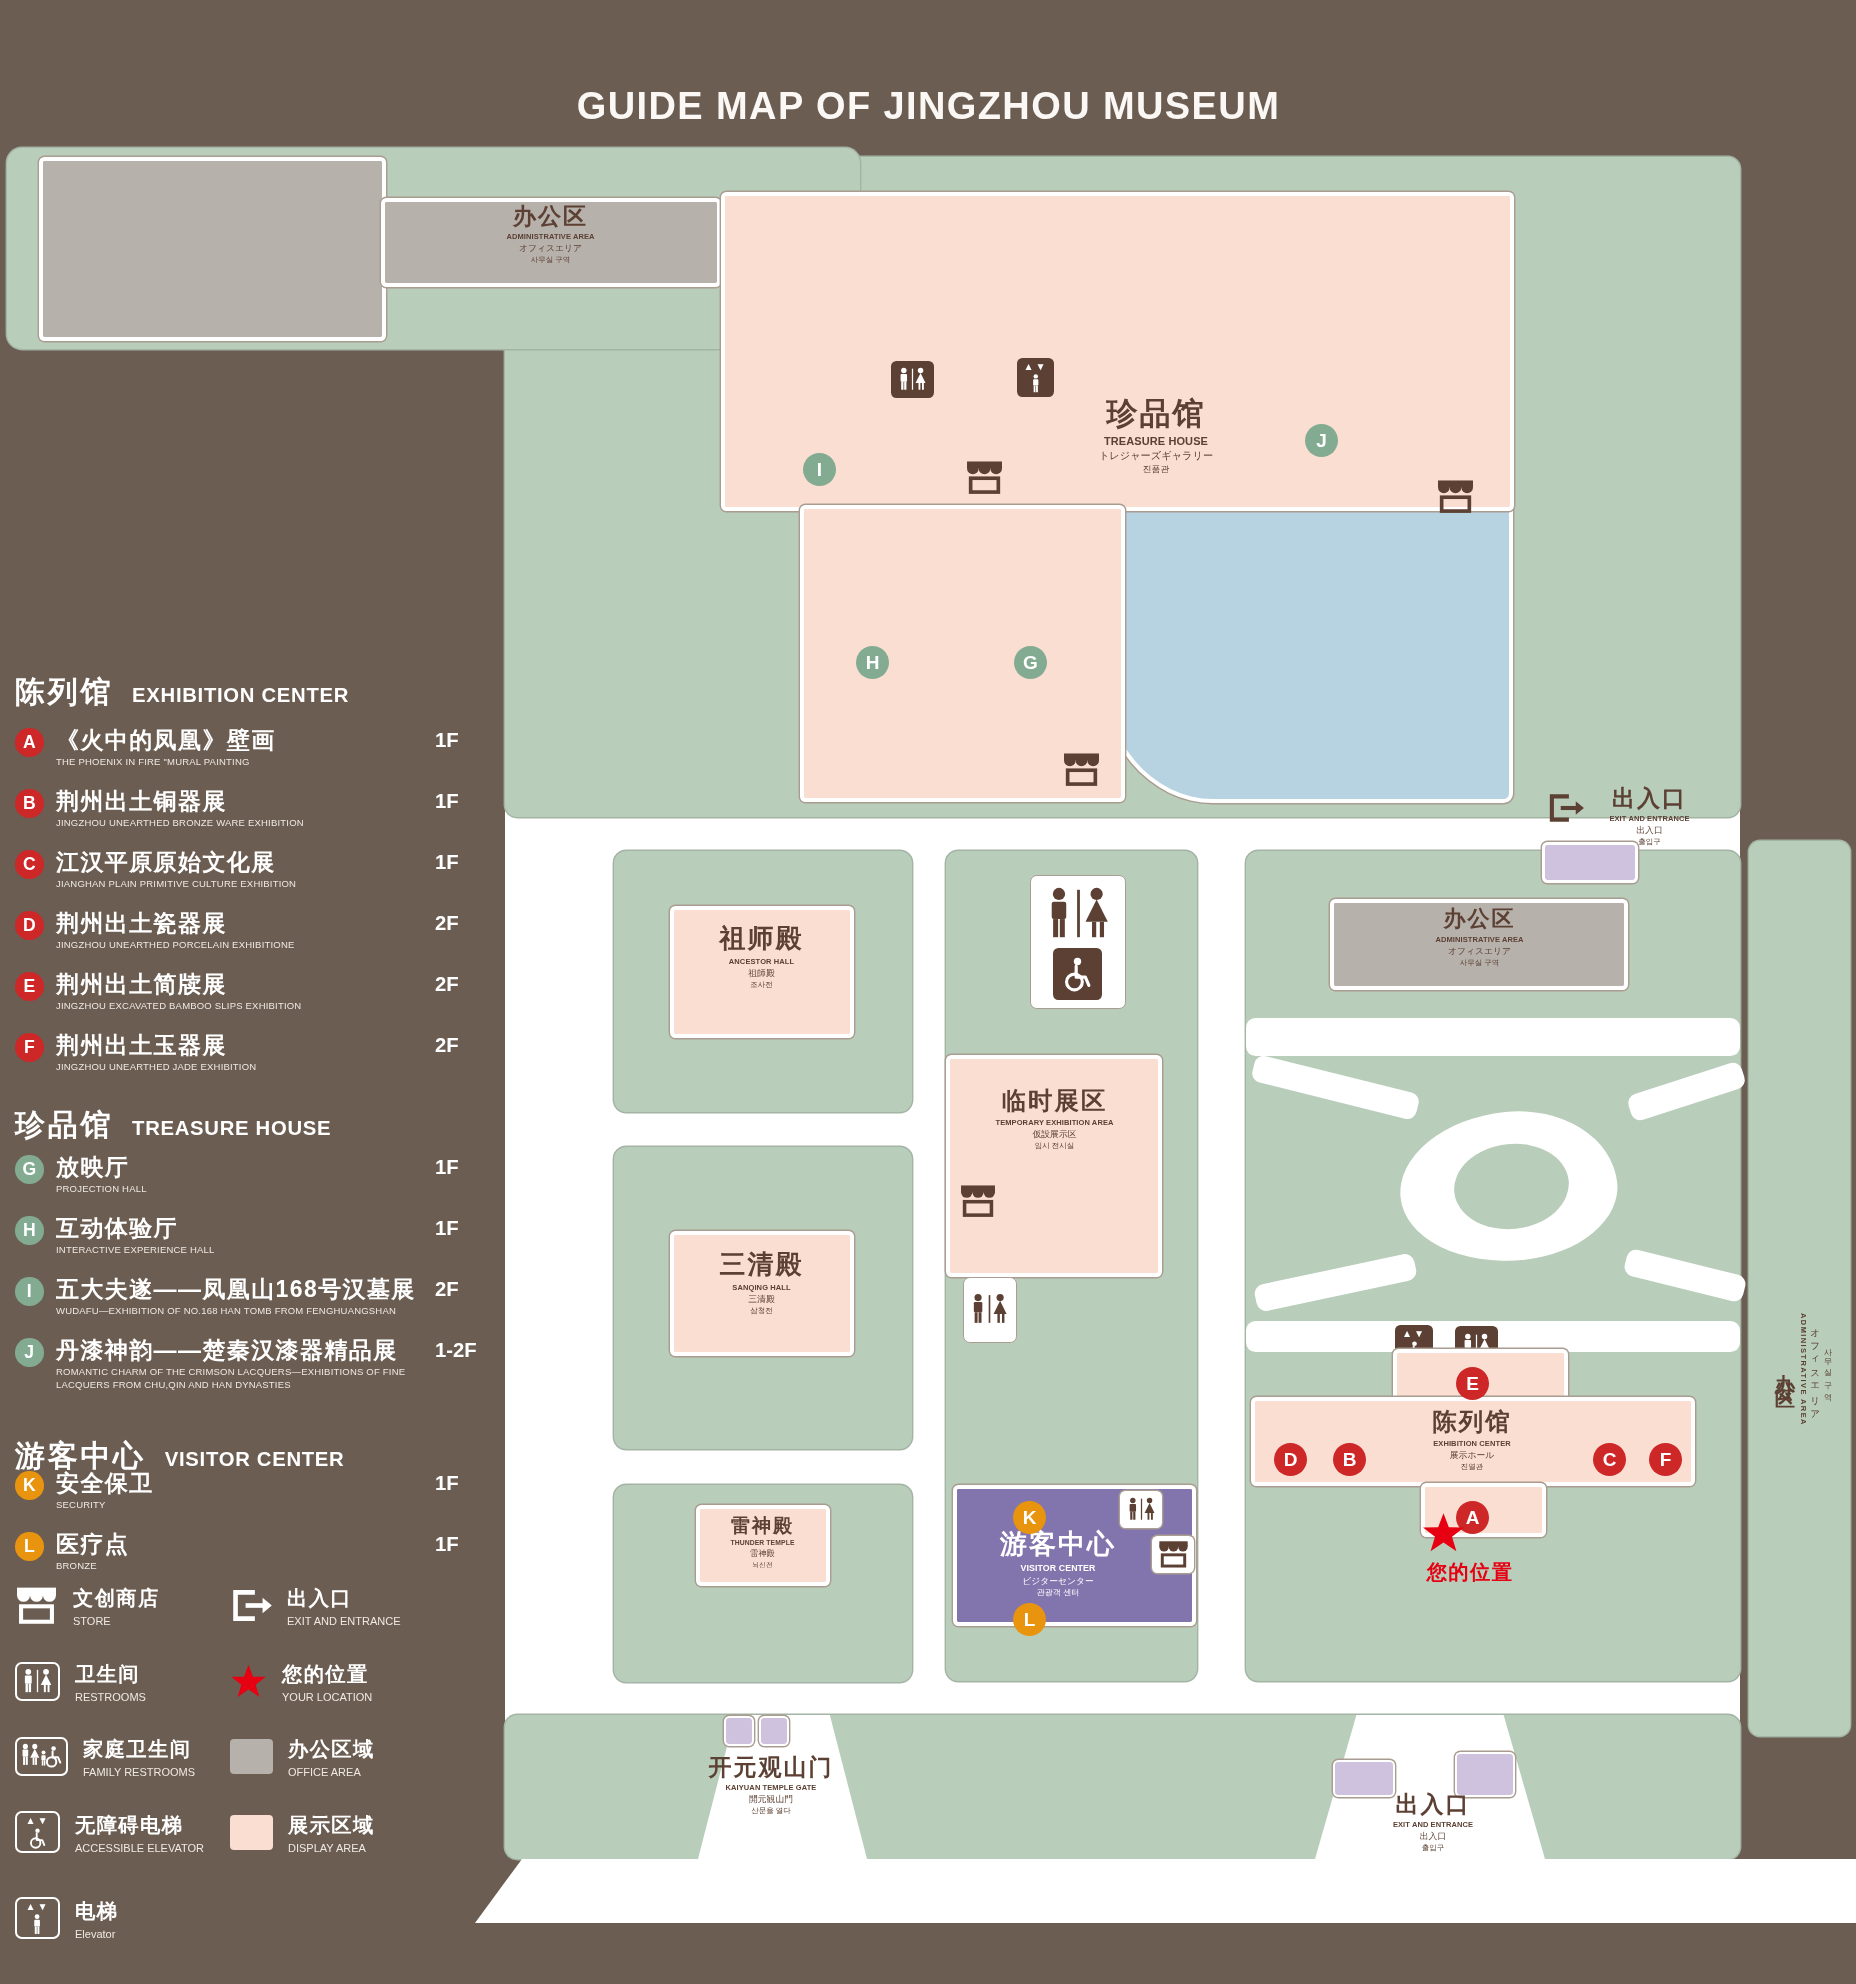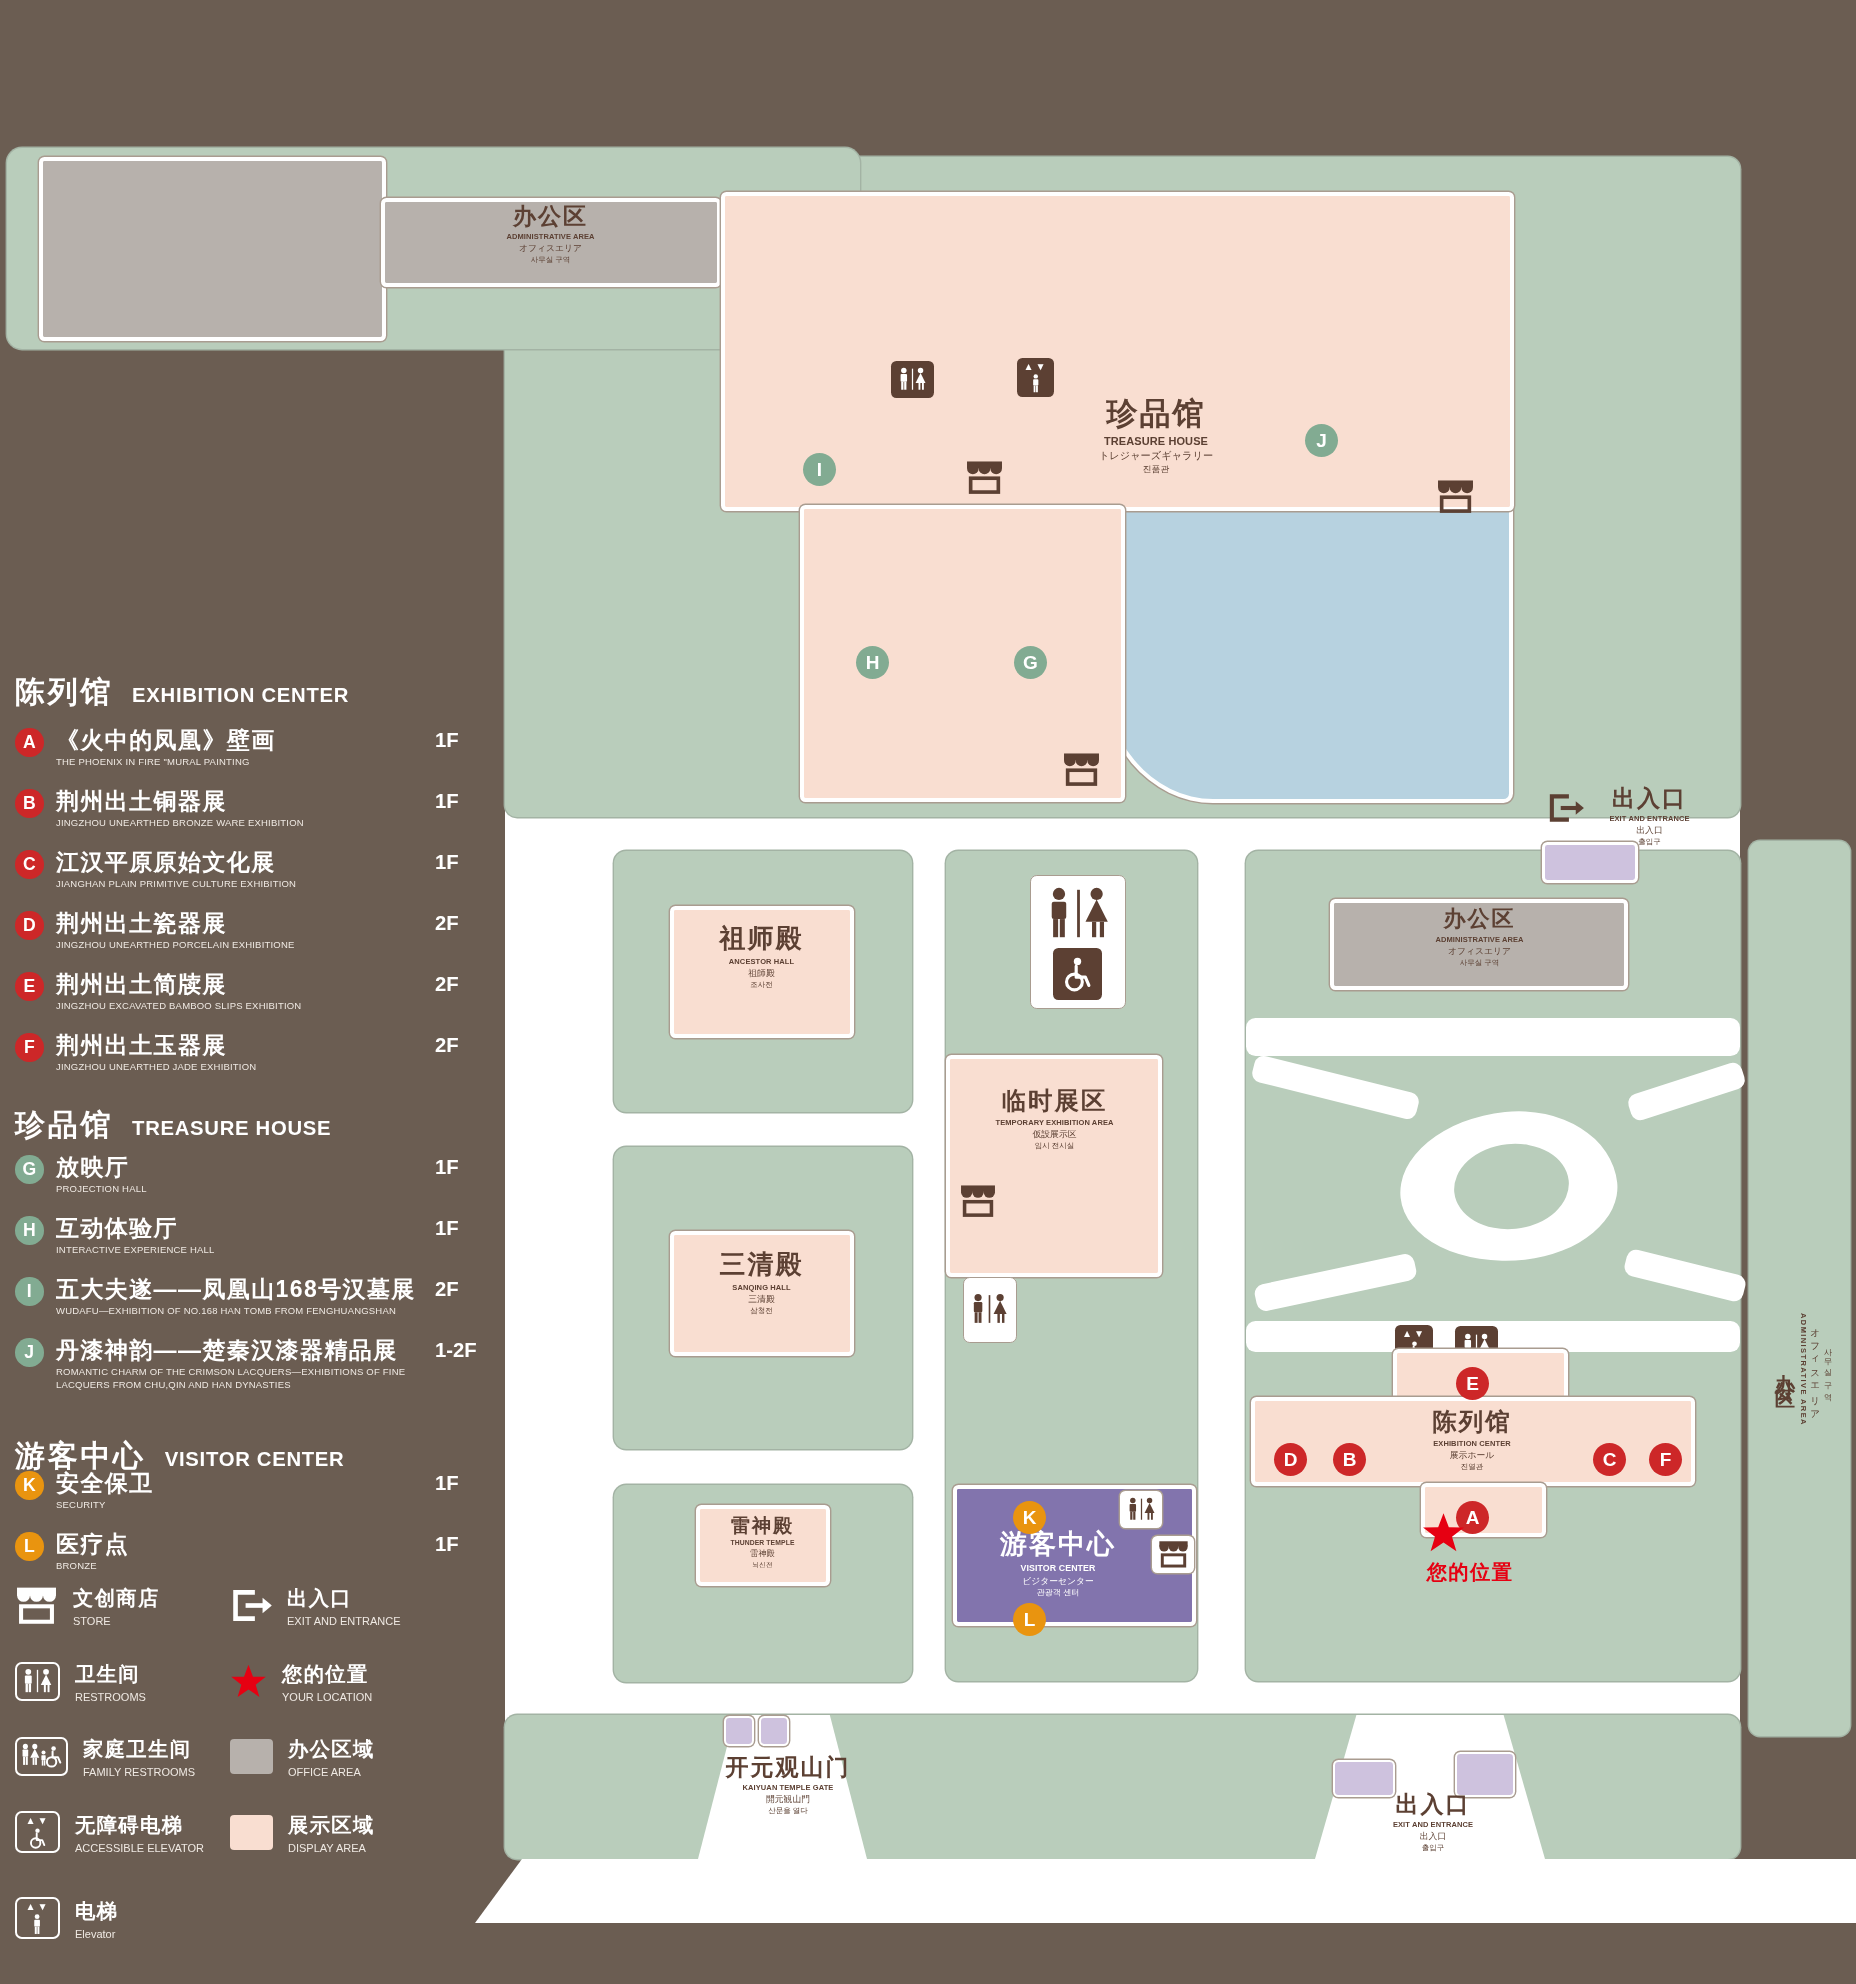--- a/index.html
+++ b/index.html
@@ -118,20 +118,21 @@
     <polygon points="42,12 54,22 42,32"></polygon>
   </symbol>
   <symbol id="sym-star" viewBox="0 0 50 48">
     <polygon points="25,1 31.2,17.3 48.8,17.6 34.9,28.3 40,45.2 25,35.1 10,45.2 15.1,28.3 1.2,17.6 18.8,17.3"></polygon>
   </symbol>
 </defs>
 </svg>
 
 <div class="canvas">
 
+  <div class="subtitle">GUIDE MAP OF JINGZHOU MUSEUM</div>
 
   <div class="abs white" style="left:505px;top:157px;width:1235px;height:1702px;border-radius:17.6px"></div>
   <div class="abs green" style="left:505px;top:157px;width:1235px;height:660px"></div>
   <div class="abs green" style="left:6.8px;top:148px;width:853px;height:201px;border-radius:15px"></div>
   <div class="abs green" style="left:614px;top:851px;width:298px;height:261px"></div>
   <div class="abs green" style="left:614px;top:1147px;width:298px;height:302px"></div>
   <div class="abs green" style="left:614px;top:1485px;width:298px;height:197px"></div>
   <div class="abs green" style="left:946px;top:851px;width:251px;height:830px"></div>
   <div class="abs green" style="left:1246px;top:851px;width:494px;height:830px"></div>
   <div class="abs path" style="left:1246px;top:1018px;width:494px;height:38px"></div>
@@ -321,21 +322,21 @@
       <svg class="sym" width="31" height="28.5" viewBox="0 0 46 42">
         <use href="#sym-awning"></use>
       </svg>
     </div>
   <div class="mmk m-orange" style="left:1013px;top:1501px">K</div>
   <div class="mmk m-orange" style="left:1013px;top:1603px">L</div>
 
   <div class="abs white" style="left:698px;top:1715px;width:169px;height:144px;clip-path:polygon(22% 0,78% 0,100% 100%,0 100%)"></div>
   <div class="bldg lpurple" style="left:724px;top:1716px;width:30px;height:30px;border-width:2.7px"></div>
   <div class="bldg lpurple" style="left:759px;top:1716px;width:30px;height:30px;border-width:2.7px"></div>
-  <div class="label" style="left:698px;top:1753px;width:180px;--zh:23px">
+  <div class="label" style="left:681px;top:1753px;width:180px;--zh:23px">
     <div class="l-zh">开元观山门</div>
     <div class="l-en">KAIYUAN TEMPLE GATE</div>
     <div class="l-ja">開元観山門</div>
     <div class="l-ko">산문을 열다</div>
   </div>
 
   <div class="abs white" style="left:1315px;top:1715px;width:230px;height:144px;clip-path:polygon(18% 0,82% 0,100% 100%,0 100%)"></div>
   <div class="bldg lpurple" style="left:1333px;top:1760px;width:62px;height:37px;border-width:2.7px"></div>
   <div class="bldg lpurple" style="left:1455px;top:1752px;width:60px;height:45px;border-width:2.7px"></div>
   <div class="label" style="left:1365px;top:1790px;width:136px;--zh:23px">

